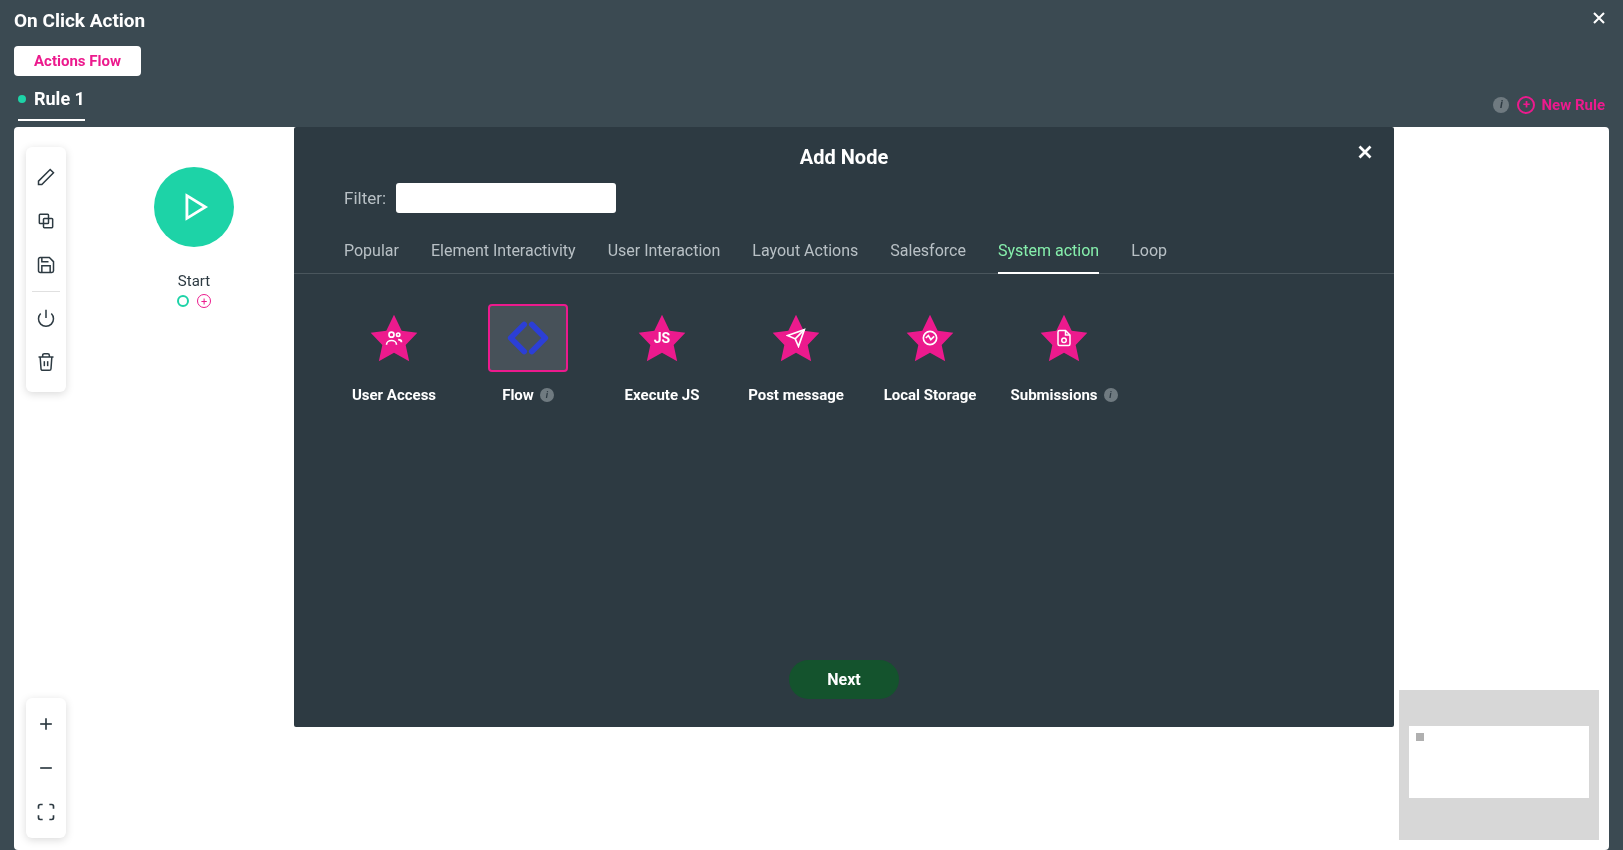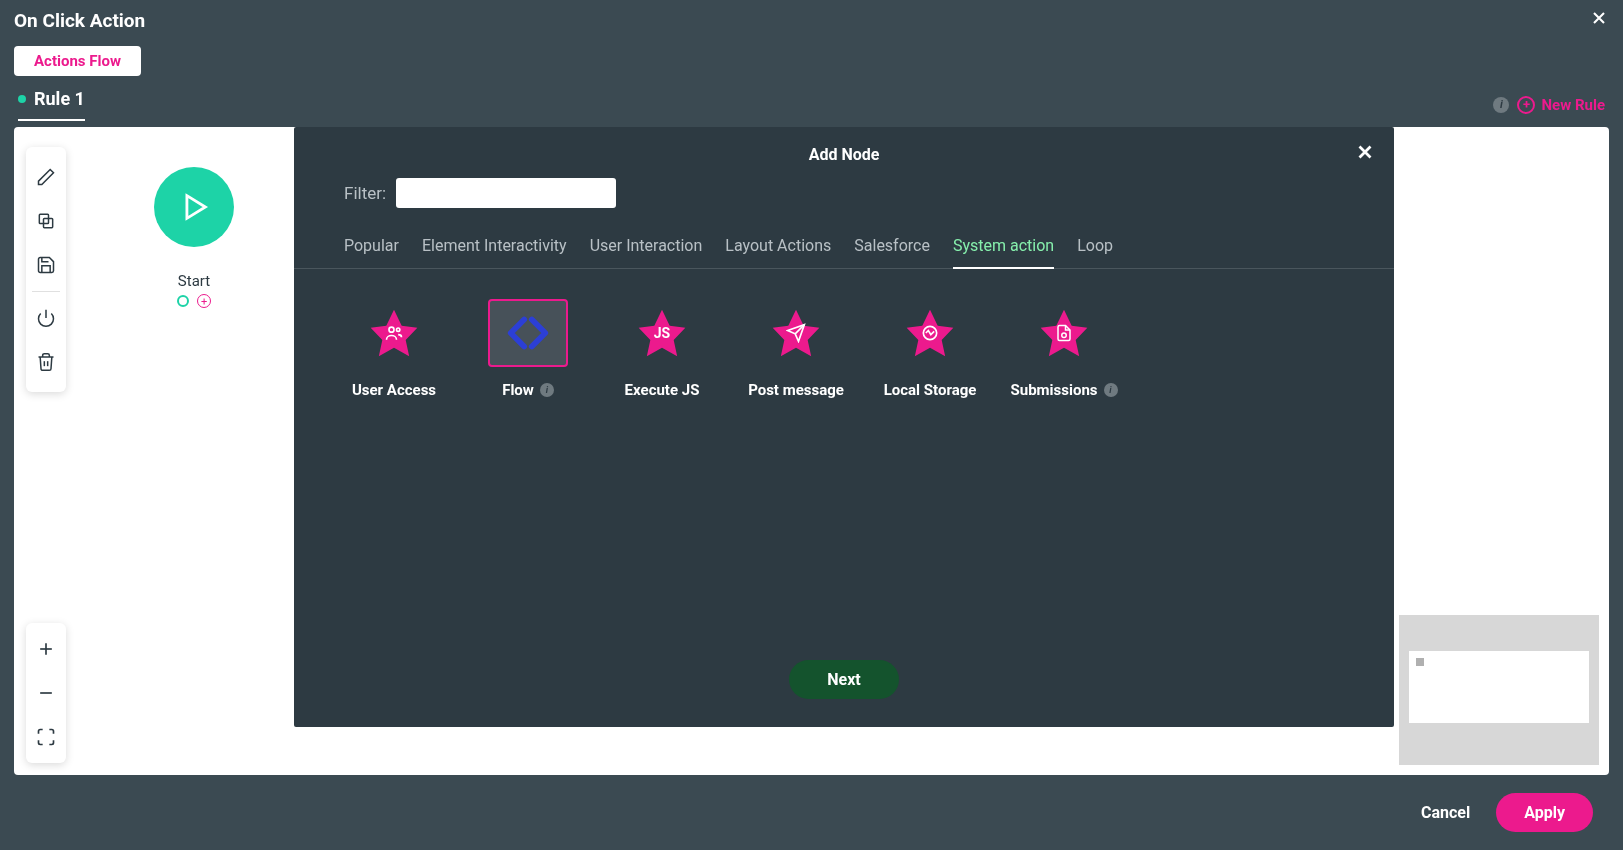--- a/index.html
+++ b/index.html
@@ -35,29 +35,29 @@
     .canvas { position: absolute; left:0; top:0; right:0; bottom:0; }
     .start-node { position: absolute; left: 140px; top: 40px; display: flex; flex-direction: column; align-items: center; }
     .start-circle { width: 80px; height: 80px; border-radius: 50%; background: #1dd3a7; display:flex; align-items:center; justify-content:center;}
     .start-label { margin-top: 25px; color: #2d3a42; font-size: 15px; }
     .start-sub { margin-top: 4px; display:flex; gap:8px; align-items:center;}
     .ring-teal { width:12px; height:12px; border:2px solid #1dd3a7; border-radius:50%; }
     .plus-pink-sm { width:14px; height:14px; border:1.5px solid #ec1a8d; border-radius:50%; display:inline-flex; align-items:center; justify-content:center; color:#ec1a8d; font-size:11px; line-height:1;}
     
     .modal { position: absolute; left: 280px; top: 0; width: 1100px; height: 600px; background: #2d3a42; border-radius: 2px; padding: 0; z-index:10; display:flex; flex-direction:column;}
     .modal-header { display:flex; align-items:center; justify-content:center; position:relative; padding: 18px 20px 14px 20px;}
-    .modal-title { color: #fff; font-weight: 700; font-size: 16px; }
+    .modal-title { color: #fff; font-weight: 700; font-size: 20px; }
     .modal-close { position: absolute; right: 18px; top: 14px; cursor: pointer; }
     .modal-close svg { stroke: #fff; }
     
     .filter-row { display:flex; align-items:center; gap:10px; padding: 0 50px 20px 50px; }
     .filter-label { color: #b8c0c5; font-size: 17px;}
     .filter-input { width: 220px; height: 30px; background: #fff; border: none; border-radius: 3px; padding: 0 8px; font-size:14px;}
     
-    .tab-row { display:flex; gap: 23px; padding: 0 50px; border-bottom: 1px solid #4a565d; }
+    .tab-row { display:flex; gap: 32px; padding: 0 50px; border-bottom: 1px solid #4a565d; }
     .tab-item { color: #b8c0c5; font-size: 16px; padding: 8px 0 12px 0; cursor:pointer; border-bottom: 2px solid transparent; margin-bottom:-1px;}
     .tab-item.active { color: #86efac; border-bottom: 2px solid #fff; }
     
     .node-grid { display:flex; gap: 34px; padding: 30px 50px; }
     .node-item { display:flex; flex-direction:column; align-items:center; width: 100px; cursor:pointer;}
     .star-wrap { width: 80px; height: 68px; display:flex; align-items:center; justify-content:center; border-radius:4px; position:relative;}
     .star-wrap.selected { border: 2px solid #ec1a8d; background: #475159; }
     .star { position:relative; width:56px; height:56px; display:flex; align-items:center; justify-content:center;}
     .star svg.star-bg { position:absolute; inset:0; }
     .star .icon-glyph { position:relative; z-index:1; display:flex; align-items:center; justify-content:center;}
@@ -324,17 +324,13 @@
       </div>
     </div>
 
     <div class="minimap">
       <div class="minimap-inner">
         <div class="minimap-dot"></div>
       </div>
     </div>
   </div>
 
-  <div class="footer-bar">
-    <button class="btn-cancel">Cancel</button>
-    <button class="btn-apply">Apply</button>
-  </div>
 </div>
 
 </body></html>

